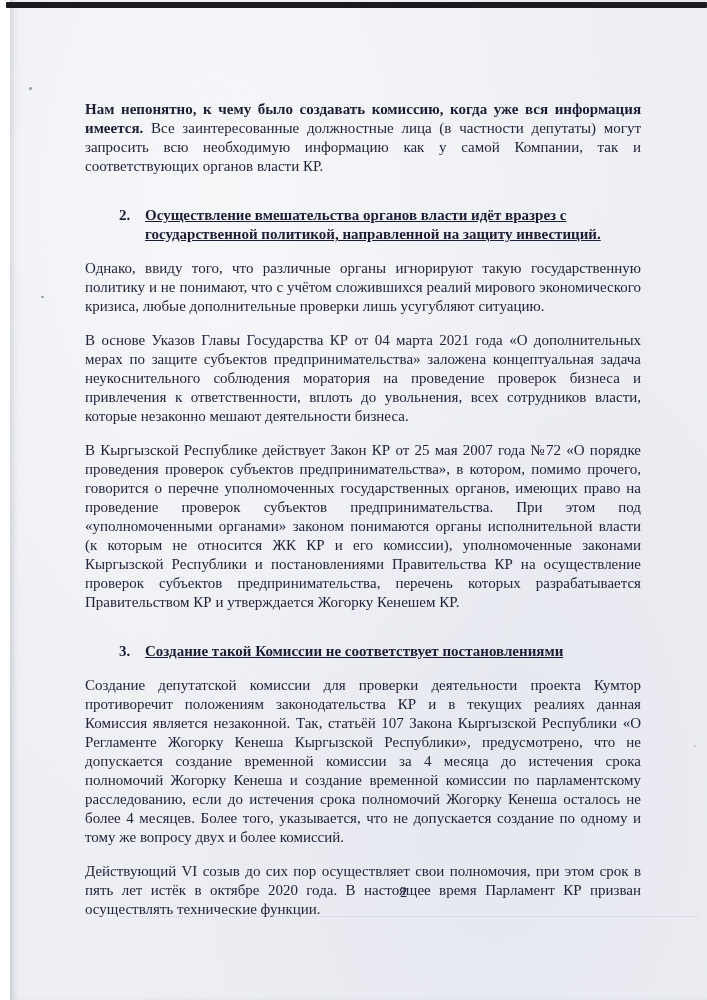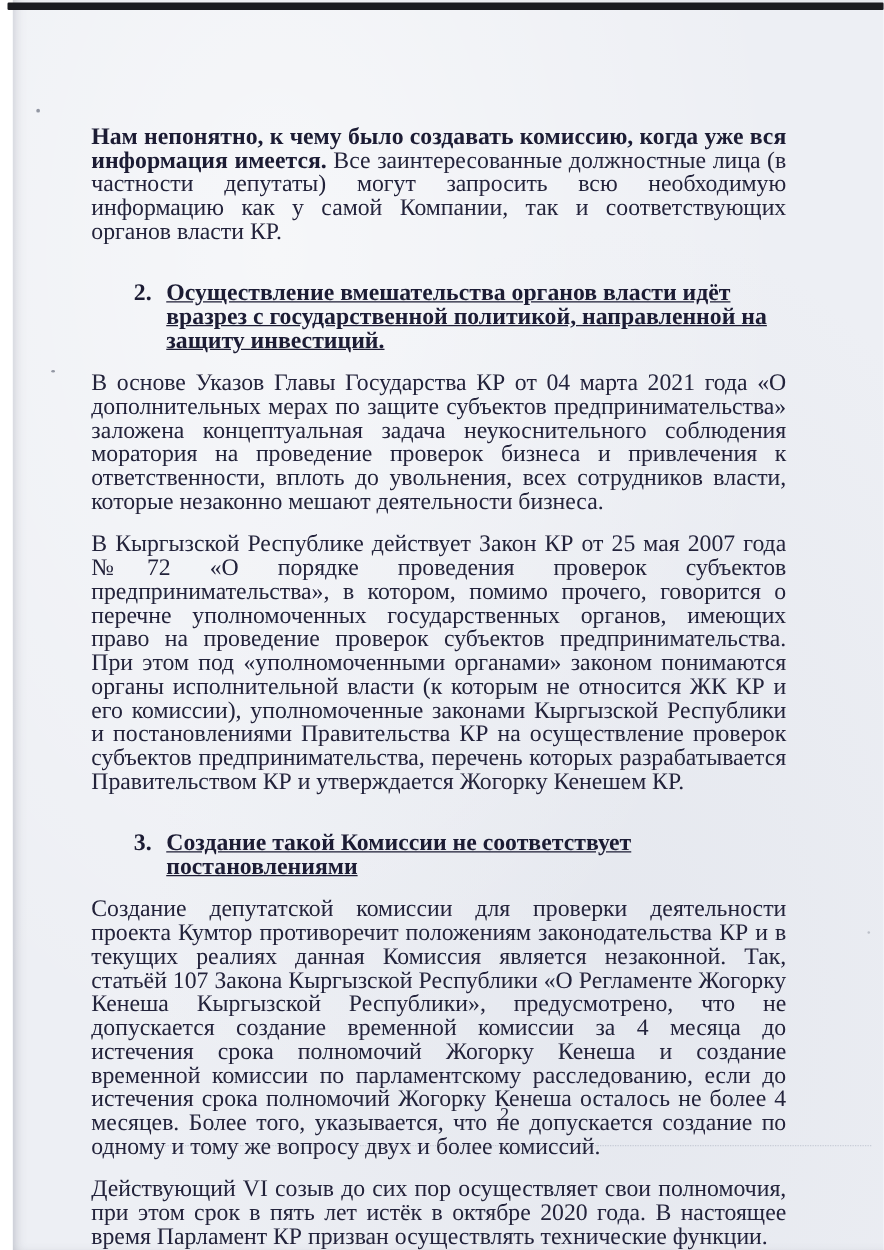--- a/index.html
+++ b/index.html
@@ -27,23 +27,23 @@
     pointer-events: none;
   }
   .topbar {
     position: absolute;
     left: 6px; top: 2px; width: 701px; height: 6px;
     background: var(--edge, #1a1b20);
     border-radius: 1px;
   }
   .content {
     position: absolute;
-    left: 73px; top: 100px; width: 556px;
+    left: 85px; top: 100px; width: 556px;
     color: var(--ink, #23233b);
-    font-size: 19px;
+    font-size: 15px;
     line-height: 19px;
     text-align: justify;
   }
   .content p { margin: 15px 0 0 0; }
   .content p.lead { margin-top: 0; }
   .lead b { color: var(--ink-bold, #1c1c34); }
   .sec-heading {
     display: flex;
     margin: 30px 0 0 34px;
     font-weight: 700;
@@ -80,20 +80,21 @@
 
 <div class="content">
 
   <p class="lead"><b>Нам непонятно, к чему было создавать комиссию, когда уже вся информация имеется.</b> <span>Все заинтересованные должностные лица (в частности депутаты) могут запросить всю необходимую информацию как у самой Компании, так и соответствующих органов власти КР.</span></p>
 
   <div class="sec-heading">
     <span class="num">2.</span>
     <span class="htext">Осуществление вмешательства органов власти идёт вразрез с государственной политикой, направленной на защиту инвестиций.</span>
   </div>
 
+  <p>Однако, ввиду того, что различные органы игнорируют такую государственную политику и не понимают, что с учётом сложившихся реалий мирового экономического кризиса, любые дополнительные проверки лишь усугубляют ситуацию.</p>
   <p>В основе Указов Главы Государства КР от 04 марта 2021 года «О дополнительных мерах по защите субъектов предпринимательства» заложена концептуальная задача неукоснительного соблюдения моратория на проведение проверок бизнеса и привлечения к ответственности, вплоть до увольнения, всех сотрудников власти, которые незаконно мешают деятельности бизнеса.</p>
   <p>В Кыргызской Республике действует Закон КР от 25 мая 2007 года №72 «О порядке проведения проверок субъектов предпринимательства», в котором, помимо прочего, говорится о перечне уполномоченных государственных органов, имеющих право на проведение проверок субъектов предпринимательства. При этом под «уполномоченными органами» законом понимаются органы исполнительной власти (к которым не относится ЖК КР и его комиссии), уполномоченные законами Кыргызской Республики и постановлениями Правительства КР на осуществление проверок субъектов предпринимательства, перечень которых разрабатывается Правительством КР и утверждается Жогорку Кенешем КР.</p>
 
   <div class="sec-heading">
     <span class="num">3.</span>
     <span class="htext">Создание такой Комиссии не соответствует постановлениями</span>
   </div>
 
   <p>Создание депутатской комиссии для проверки деятельности проекта Кумтор противоречит положениям законодательства КР и в текущих реалиях данная Комиссия является незаконной. Так, статьёй 107 Закона Кыргызской Республики «О Регламенте Жогорку Кенеша Кыргызской Республики», предусмотрено, что не допускается создание временной комиссии за 4 месяца до истечения срока полномочий Жогорку Кенеша и создание временной комиссии по парламентскому расследованию, если до истечения срока полномочий Жогорку Кенеша осталось не более 4 месяцев. Более того, указывается, что не допускается создание по одному и тому же вопросу двух и более комиссий.</p>
   <p>Действующий VI созыв до сих пор осуществляет свои полномочия, при этом срок в пять лет истёк в октябре 2020 года. В настоящее время Парламент КР призван осуществлять технические функции.</p>

